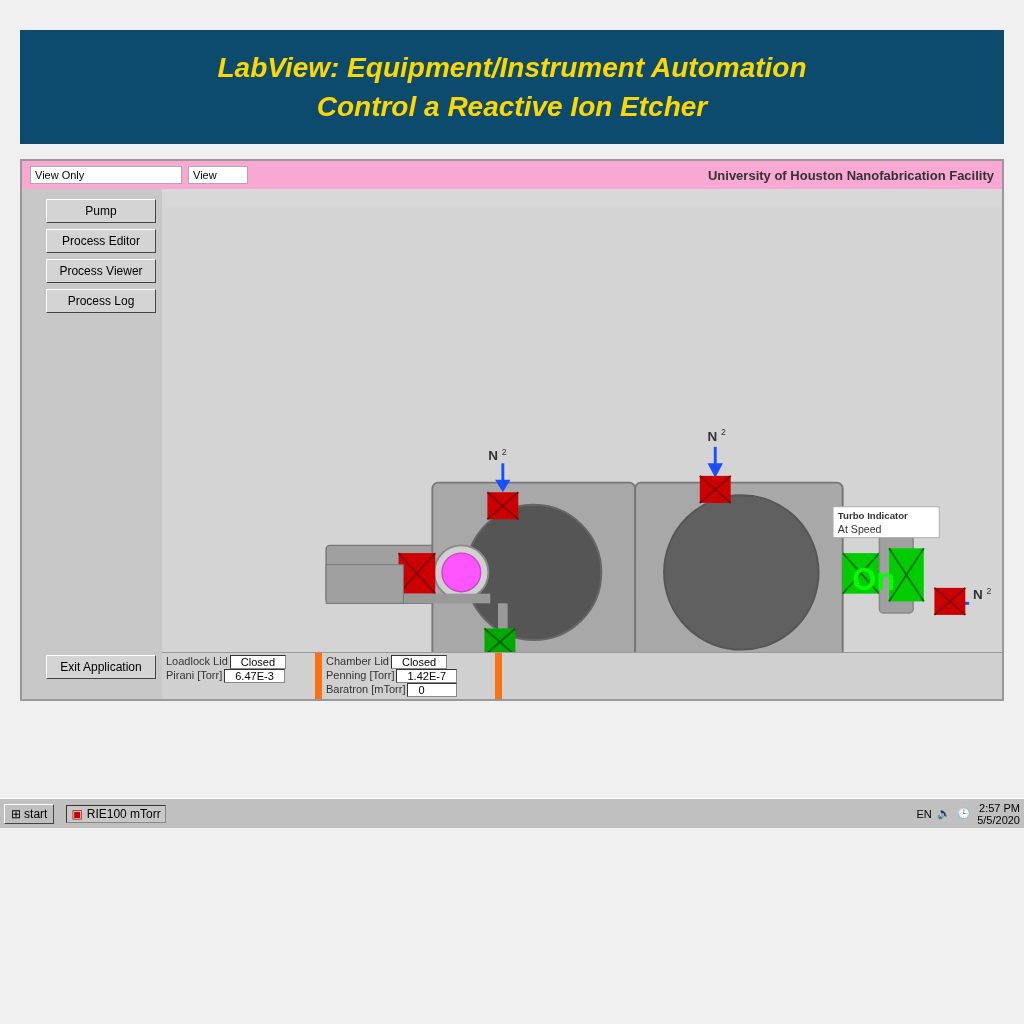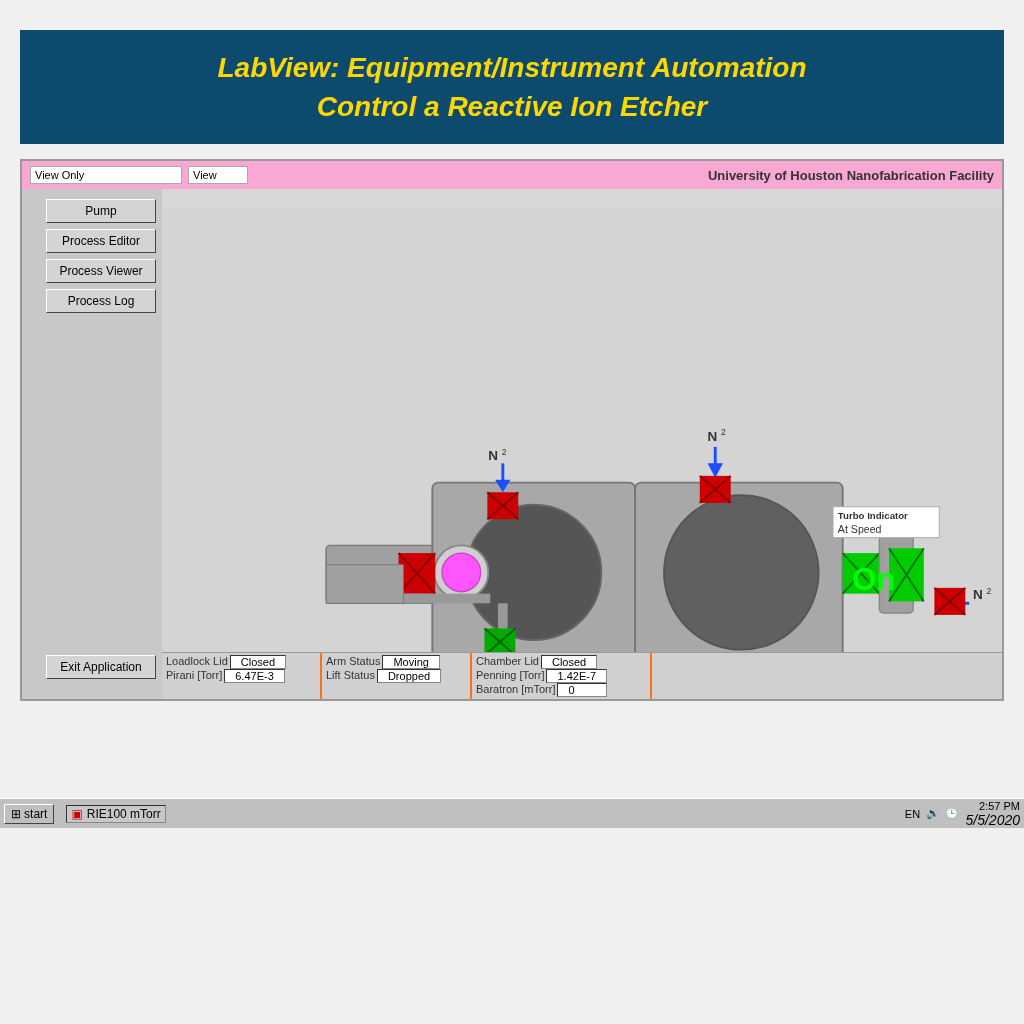--- a/index.html
+++ b/index.html
@@ -109,21 +109,21 @@
       position: absolute;
       bottom: 0;
       left: 0;
       right: 0;
       background: #d0d0d0;
       display: flex;
       font-size: 11px;
       border-top: 1px solid #999;
     }
     .status-section {
-      border-right: 2px solid #f97316;
+      border-right: 7px solid #f97316;
       padding: 2px 4px;
     }
     .status-row {
       display: flex;
       gap: 2px;
     }
     .status-label {
       color: #333;
       white-space: nowrap;
     }
@@ -325,30 +325,20 @@
           <div class="status-row">
             <span class="status-label">Loadlock Lid</span>
             <span class="status-value">Closed</span>
           </div>
           <div class="status-row">
             <span class="status-label">Pirani [Torr]</span>
             <span class="status-value">6.47E-3</span>
           </div>
         </div>
 
-        <div class="status-section" style="width:150px;">
-          <div class="status-row">
-            <span class="status-label">Arm Status</span>
-            <span class="status-value">Moving</span>
-          </div>
-          <div class="status-row">
-            <span class="status-label">Lift Status</span>
-            <span class="status-value">Dropped</span>
-          </div>
-        </div>
 
         <div class="status-section" style="width:180px;">
           <div class="status-row">
             <span class="status-label">Chamber Lid</span>
             <span class="status-value">Closed</span>
           </div>
           <div class="status-row">
             <span class="status-label">Penning [Torr]</span>
             <span class="status-value">1.42E-7</span>
           </div>
@@ -373,16 +363,16 @@
       <span style="color:#cc0000;font-size:12px;">▣</span>
       <span>RIE100 mTorr</span>
     </div>
   </div>
   <div id="taskbar-right">
     <span>EN</span>
     <span>🔊</span>
     <span>🕒</span>
     <div id="clock">
       <div>2:57 PM</div>
-      <div style="font-size:14px;font-style:italic;">5/5/2020</div>
+      <div style="font-size:11px;">5/5/2020</div>
     </div>
   </div>
 </div>
 
 </body></html>

